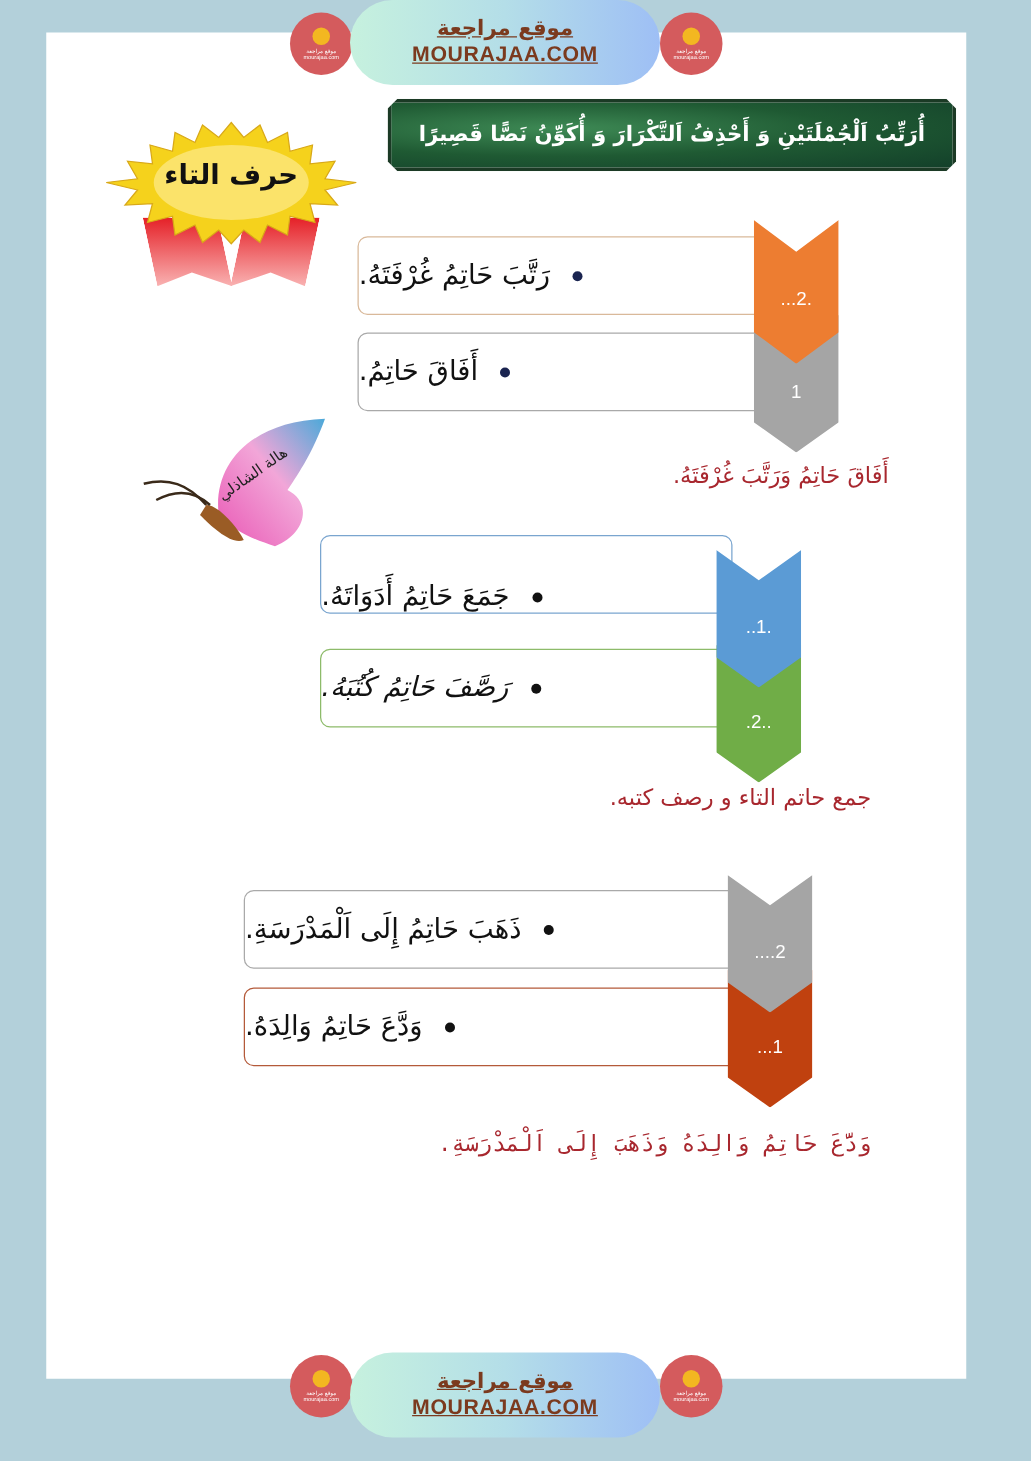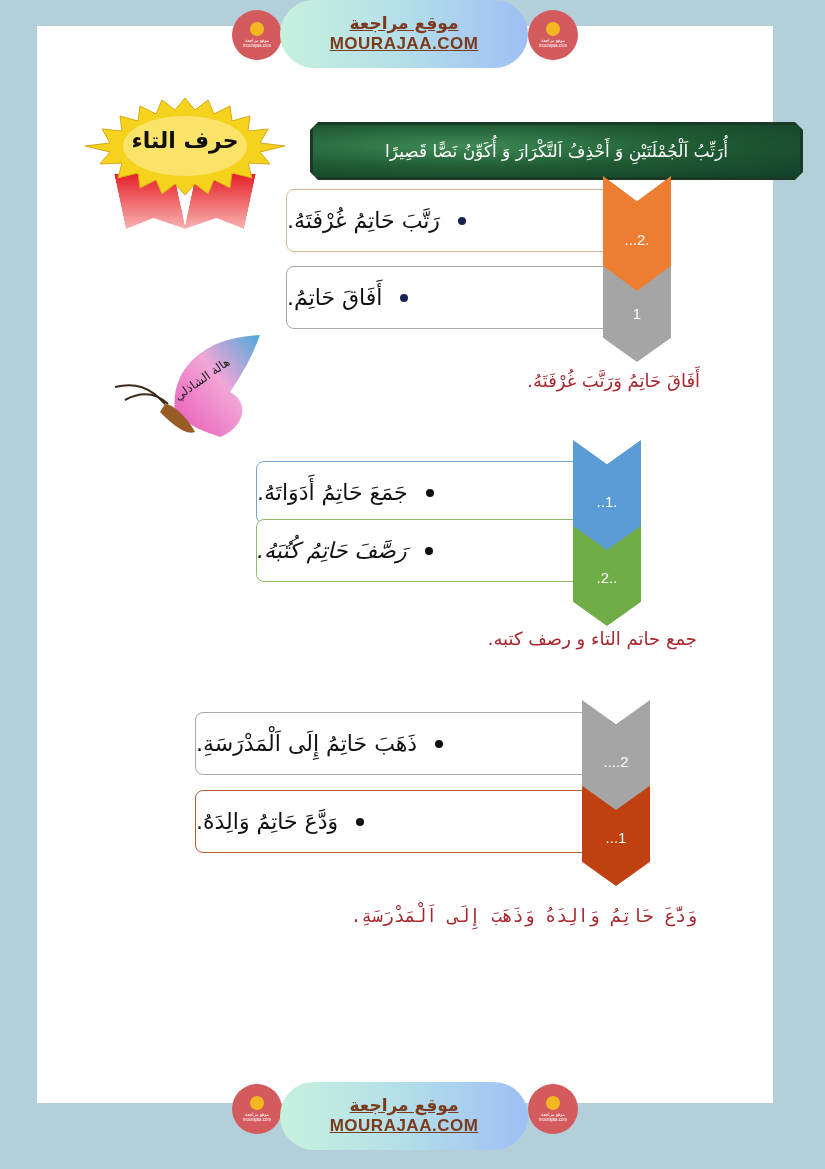--- a/index.html
+++ b/index.html
@@ -26,26 +26,26 @@
     .banner.top { top: 0px; }
     .banner.bottom { top: 1082px; }
     .logo-circle {
       position: absolute; width: 50px; height: 50px; border-radius: 50%;
       background: #d45b5d; display: flex; flex-direction: column; align-items: center; justify-content: center;
     }
     .logo-circle .dot { width: 14px; height: 14px; border-radius: 50%; background: #f3b721; margin-bottom: 2px; }
     .logo-circle .tiny { font-size: 4.5px; color: #fff; line-height: 5px; font-family: "Liberation Sans", sans-serif; }
     
     .title-bar {
-      position: absolute; left: 310px; top: 79px; width: 493px; height: 58px;
+      position: absolute; left: 310px; top: 79px; width: 455px; height: 58px;
       background: radial-gradient(ellipse at 30% 40%, #3e8a55 0%, #1f5a33 50%, #13402a 100%);
       border: 3px solid #1b3a25;
       clip-path: polygon(8px 0, calc(100% - 8px) 0, 100% 8px, 100% calc(100% - 8px), calc(100% - 8px) 100%, 8px 100%, 0 calc(100% - 8px), 0 8px);
       display: flex; align-items: center; justify-content: center;
-      color: #ffffff; font-size: 17px; direction: rtl; font-weight: normal; margin-top: 43px;
+      color: #ffffff; font-size: 17px; direction: rtl; font-weight: bold;
     }
     
     .badge { position: absolute; left: 80px; top: 96px; width: 210px; height: 135px; }
     .badge .ribbon { position: absolute; width: 60px; height: 55px; background: linear-gradient(180deg,#e52027,#f9b2b2); top: 78px; }
     .badge .ribbon.l { left: 40px; transform: skewX(12deg); clip-path: polygon(0 0,100% 0,100% 100%,50% 80%,0 100%); }
     .badge .ribbon.r { left: 110px; transform: skewX(-12deg); clip-path: polygon(0 0,100% 0,100% 100%,50% 80%,0 100%); }
     .badge .sun { position: absolute; left: 0; top: 0; width: 210px; height: 100px; }
     .badge .label {
       position: absolute; left: 45px; top: 32px; width: 120px; text-align: center;
       font-size: 22px; font-weight: bold; color: #111; direction: rtl;
@@ -133,23 +133,23 @@
       <span class="bullet"></span>
       <span>أَفَاقَ حَاتِمُ.</span>
     </span>
 </div>
 <div class="chev" style="left:603px;top:188px;background:#a5a5a5;top:252px;">
   <span>1</span>
 </div>
 <div class="chev" style="left:603px;top:176px;background:#ed7d31;height:115px;">
   <span>...2.</span>
 </div>
-<div class="answer" style="right:125px;top:370px;">أَفَاقَ حَاتِمُ وَرَتَّبَ غُرْفَتَهُ.</div>
-
-<div class="row-box" style="left:256px;top:461px;width:330px;border-color:#7aa5cf;">
+<div class="answer" style="right:114px;top:370px;">أَفَاقَ حَاتِمُ وَرَتَّبَ غُرْفَتَهُ.</div>
+
+<div class="row-box" style="left:256px;top:428px;width:330px;border-color:#7aa5cf;align-items:flex-end;">
   <span class="txt">
       <span class="bullet" style="background:#111"></span>
       <span>جَمَعَ حَاتِمُ أَدَوَاتَهُ.</span>
     </span>
 </div>
 <div class="row-box" style="left:256px;top:519px;width:330px;border-color:#8dbb6a;font-style:italic;">
   <span class="txt">
       <span class="bullet" style="background:#111"></span>
       <span>رَصَّفَ حَاتِمُ كُتُبَهُ.</span>
     </span>

